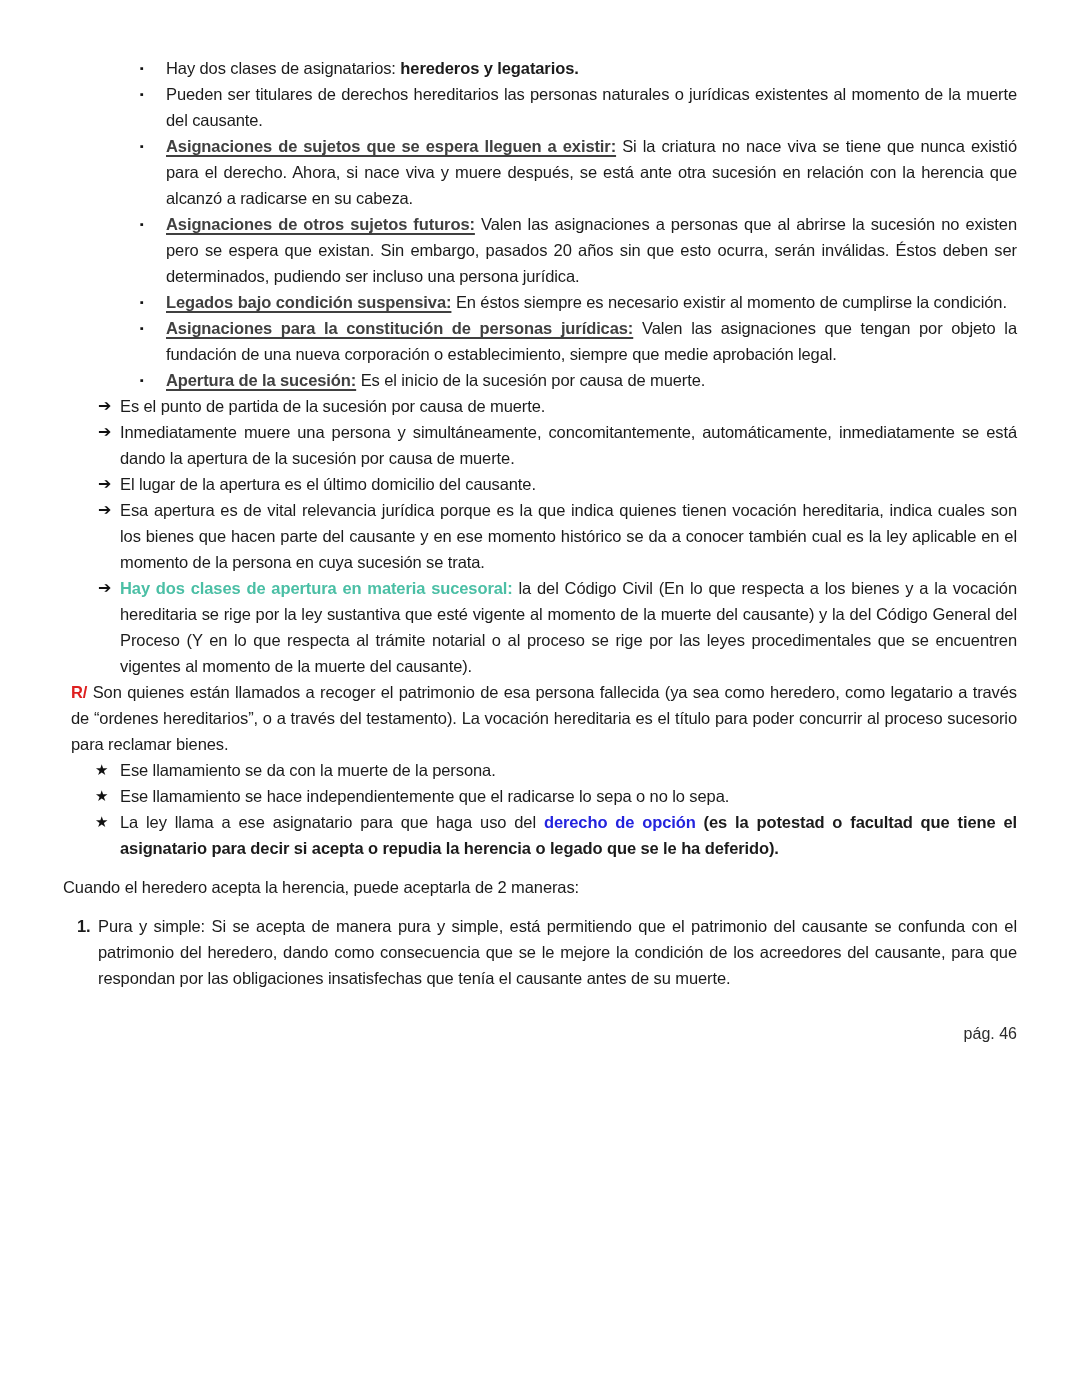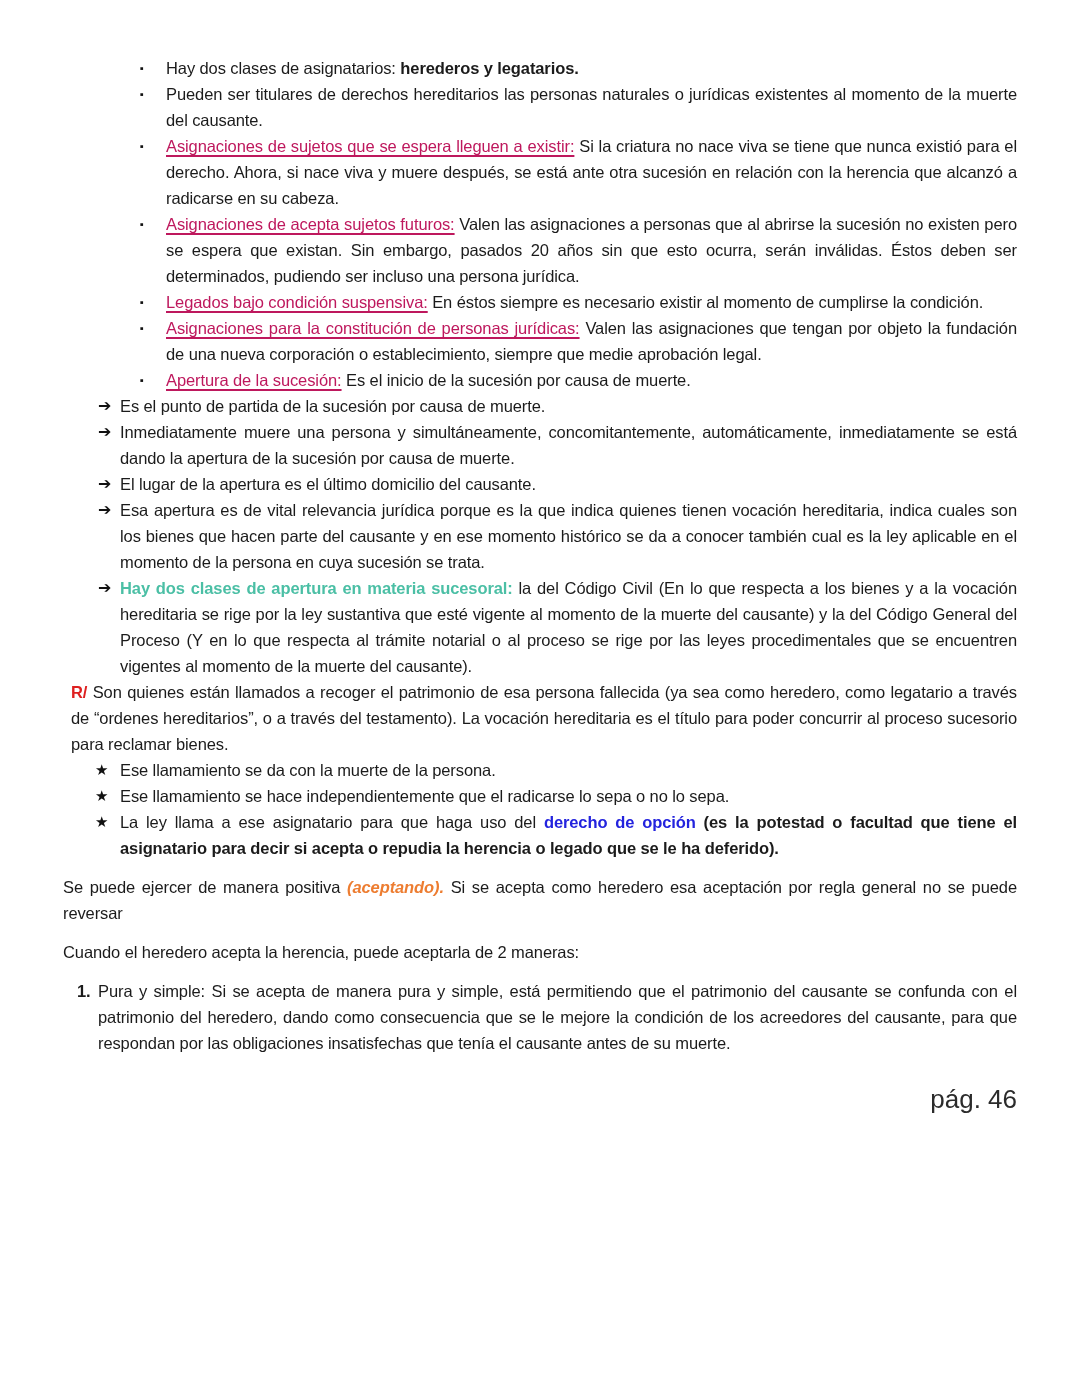--- a/index.html
+++ b/index.html
@@ -28,39 +28,39 @@
   .ar { margin-left: 35px; }
   .ar .m { width: 22px; font-size: 16px; }
 
   
   .st { margin-left: 32px; }
   .st .m { width: 25px; font-size: 15px; }
 
   
   .b  { font-weight: normal; }
   .bi { font-weight: bold; }
-  .pk { font-weight: normal; color: #be185d; text-decoration: underline; text-decoration-thickness: 1.5px; text-underline-offset: 3px; margin-top: 46px; }
+  .pk { font-weight: bold; color: #404040; text-decoration: underline; text-decoration-thickness: 1.5px; text-underline-offset: 3px; margin-top: 46px; }
   .tl { font-weight: bold; color: #4bbfa5; }
   .rd { font-weight: bold; color: #de2020; }
   .bl { font-weight: bold; color: #2323de; }
   .or { font-weight: bold; font-style: italic; color: #ed7d31; }
 
   
   .sec-h { display: flex; margin-top: 21px; font-weight: bold; color: #de2020; }
   .sec-h .num { flex: 0 0 auto; width: 21px; }
   .answer { margin-left: 8px; text-align: justify; }
 
   
   .para { margin-top: 13px; text-align: justify; }
 
   
   .num-item { display: flex; margin-left: 14px; margin-top: 13px; }
   .num-item .num { flex: 0 0 auto; width: 21px; font-weight: bold; }
 
-  .footer { margin-top: 30px; text-align: right; font-size: 26px; line-height: 26px; color: #2b2b2b; letter-spacing: 0; }
+  .footer { margin-top: 30px; text-align: right; font-size: 16px; line-height: 26px; color: #2b2b2b; letter-spacing: 0; }
 </style>
 </head>
 <body>
 
 <div class="page">
 
   <div>
     <div class="row sq">
       <span class="m">▪</span>
       <div class="txt">
@@ -75,21 +75,21 @@
     </div>
     <div class="row sq">
       <span class="m">▪</span>
       <div class="txt">
         <span class="pk">Asignaciones de sujetos que se espera lleguen a existir:</span><span> Si la criatura no nace viva se tiene que nunca existió para el derecho. Ahora, si nace viva y muere después, se está ante otra sucesión en relación con la herencia que alcanzó a radicarse en su cabeza.</span>
       </div>
     </div>
     <div class="row sq">
       <span class="m">▪</span>
       <div class="txt">
-        <span class="pk">Asignaciones de acepta sujetos futuros:</span><span> Valen las asignaciones a personas que al abrirse la sucesión no existen pero se espera que existan. Sin embargo, pasados 20 años sin que esto ocurra, serán inválidas. Éstos deben ser determinados, pudiendo ser incluso una persona jurídica.</span>
+        <span class="pk">Asignaciones de otros sujetos futuros:</span><span> Valen las asignaciones a personas que al abrirse la sucesión no existen pero se espera que existan. Sin embargo, pasados 20 años sin que esto ocurra, serán inválidas. Éstos deben ser determinados, pudiendo ser incluso una persona jurídica.</span>
       </div>
     </div>
     <div class="row sq">
       <span class="m">▪</span>
       <div class="txt">
         <span class="pk">Legados bajo condición suspensiva:</span><span> En éstos siempre es necesario existir al momento de cumplirse la condición.</span>
       </div>
     </div>
     <div class="row sq">
       <span class="m">▪</span>
@@ -161,23 +161,20 @@
       <div class="row st">
         <span class="m">★</span>
         <div class="txt">
           <span>La ley llama a ese asignatario para que haga uso del </span><span class="bl">derecho de opción</span><span class="bi"> (es la potestad o facultad que tiene el asignatario para decir si acepta o repudia la herencia o legado que se le ha deferido).</span>
         </div>
       </div>
     </div>
   </div>
 
   <div class="para">
-    <span>Se puede ejercer de manera positiva </span><span class="or">(aceptando).</span><span> Si se acepta como heredero esa aceptación por regla general no se puede reversar</span>
-  </div>
-  <div class="para">
     <span>Cuando el heredero acepta la herencia, puede aceptarla de 2 maneras:</span>
   </div>
 
   <div>
     <div class="num-item">
       <span class="num">1.</span>
       <div class="txt">
         <span class="b">Pura y simple:</span><span> Si se acepta de manera pura y simple, está permitiendo que el patrimonio del causante se confunda con el patrimonio del heredero, dando como consecuencia que se le mejore la condición de los acreedores del causante, para que respondan por las obligaciones insatisfechas que tenía el causante antes de su muerte.</span>
       </div>
     </div>

